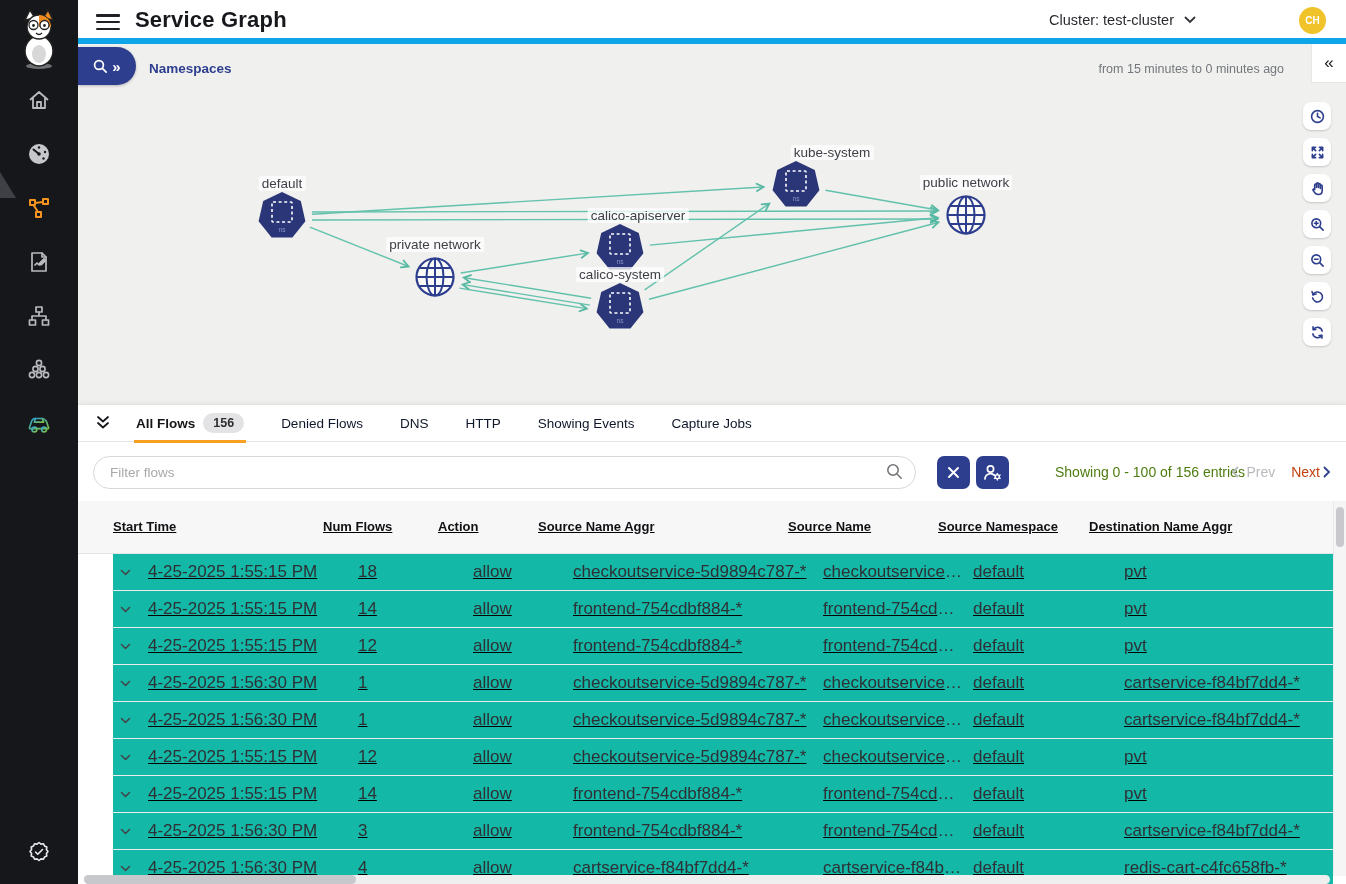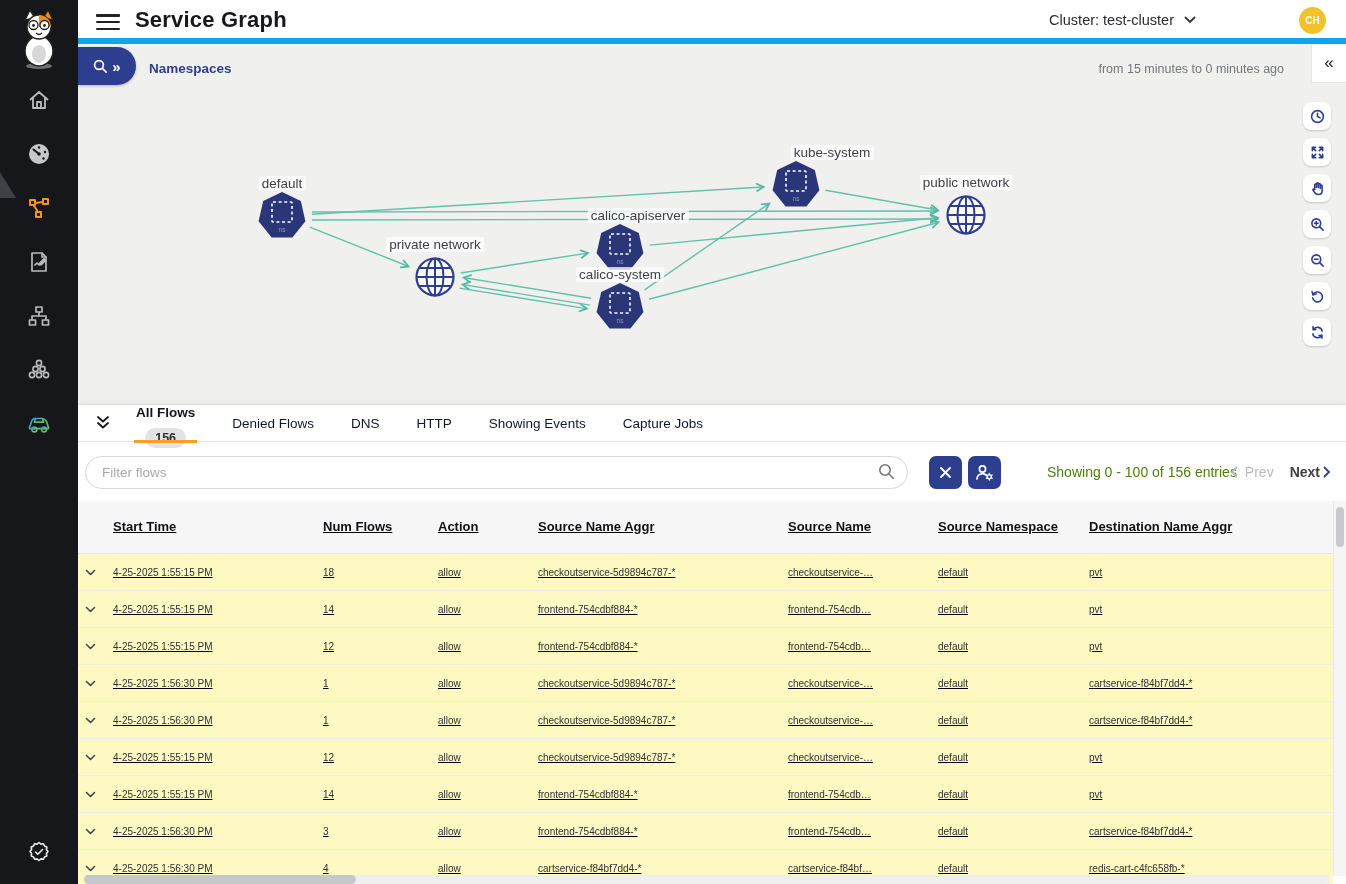--- a/index.html
+++ b/index.html
@@ -65,52 +65,52 @@
     stroke-width:1.7; stroke-linecap:round; stroke-linejoin:round; }
 
   
   .flows-panel { position:absolute; left:0; top:360px; width:1268px; height:480px;
     background:#ffffff; border-top:1px solid #e3e3e3; box-shadow:0 -1px 4px rgba(0,0,0,.05); }
   .tabs-row { position:absolute; left:0; top:0; width:100%; height:37px;
     border-bottom:1px solid #e4e4e4; display:flex; align-items:center; }
   .tabs-collapse { margin-left:16px; cursor:pointer; display:flex; }
   .tab { font-size:13.5px; font-weight:400; color:#0f172a; cursor:pointer; position:relative;
     height:37px; display:flex; align-items:center; gap:8px; padding:0 2px; }
-  .tab.active { color:#141519; font-weight:700;flex-direction:column; }
+  .tab.active { color:#141519; font-weight:700; }
   .tab.active::after { content:""; position:absolute; left:0; right:0; bottom:-1px;
     height:3px; background:#f5a11f; }
   .tab-badge { background:#e3e3e6; color:#2c2d31; font-size:12.5px; font-weight:600;
     border-radius:11px; padding:3px 10px; }
   .tabs-gap { width:33px; }
   .tabs-gap-first { width:22px; }
 
-  .filter-row { position:absolute; left:7px; top:51px; right:15px; height:33px; }
+  .filter-row { position:absolute; left:15px; top:51px; right:15px; height:33px; }
   .filter-input { position:absolute; left:0; top:0; width:823px; height:33px;
     border:1px solid #d8d8d8; border-radius:17px; padding:0 38px 0 16px; font-size:13.5px;
     color:#333; outline:none; font-family:"Liberation Sans",sans-serif; background:#fff; }
   .filter-input::placeholder { color:#a9a9ad; }
   .filter-search-ic { position:absolute; left:793px; top:7px; cursor:pointer; }
   .sq-btn { position:absolute; top:0; width:33px; height:33px; background:#2e3e8e;
     border:none; border-radius:7px; cursor:pointer; display:flex; align-items:center;
     justify-content:center; }
   .btn-clear { left:844px; }
   .btn-colset { left:883px; }
   .showing { position:absolute; left:962px; top:8px; font-size:14px; color:#4d7c0f; }
   .pager { position:absolute; right:0; top:8px; display:flex; gap:16px; font-size:14px; }
   .pg-prev { color:#b9babe; cursor:default; display:flex; align-items:center; gap:7px; }
-  .pg-next { color:#404040; font-weight:700; cursor:pointer; display:flex; align-items:center; gap:3px; }
+  .pg-next { color:#c2410c; font-weight:400; cursor:pointer; display:flex; align-items:center; gap:3px; }
 
   .tbl { position:absolute; left:0; top:96px; right:13px; bottom:0; overflow:hidden;text-decoration:underline; }
   .trow { display:grid; grid-template-columns:35px 210px 115px 100px 250px 150px 151px 1fr;
     align-items:center; }
   .thead { background:#f7f7f8; border-bottom:1px solid #e4e4e4; min-height:53px;
     font-size:13px; font-weight:700; color:#101114; align-items:center; padding:8px 0; }
   .thead .tc { line-height:1.25; }
-  .tbody-row { height:37px; border-bottom:1px solid #ececec; font-size:10px; color:#2e3035;
-    background:#fef9c3; cursor:pointer; }
+  .tbody-row { height:37px; border-bottom:1px solid #ececec; font-size:17px; color:#2e3035;
+    background:#14b8a6; cursor:pointer;margin-left:35px; }
   .tc { padding-right:10px; overflow:hidden; white-space:nowrap; text-overflow:ellipsis; }
   .tc-chev { display:flex; justify-content:center; cursor:pointer; }
 
   .vscroll { position:absolute; right:0; top:96px; bottom:8px; width:13px;
     background:#f5f5f5; border-left:1px solid #e9e9e9; }
   .vthumb { position:absolute; left:2px; top:6px; width:8px; height:40px;
     background:#c9c9cd; border-radius:4px; cursor:pointer; }
   .hscroll { position:absolute; left:6px; right:16px; bottom:0; height:9px;
     background:#efefef; border-radius:5px; }
   .hthumb { position:absolute; left:0; top:0; width:272px; height:9px;

